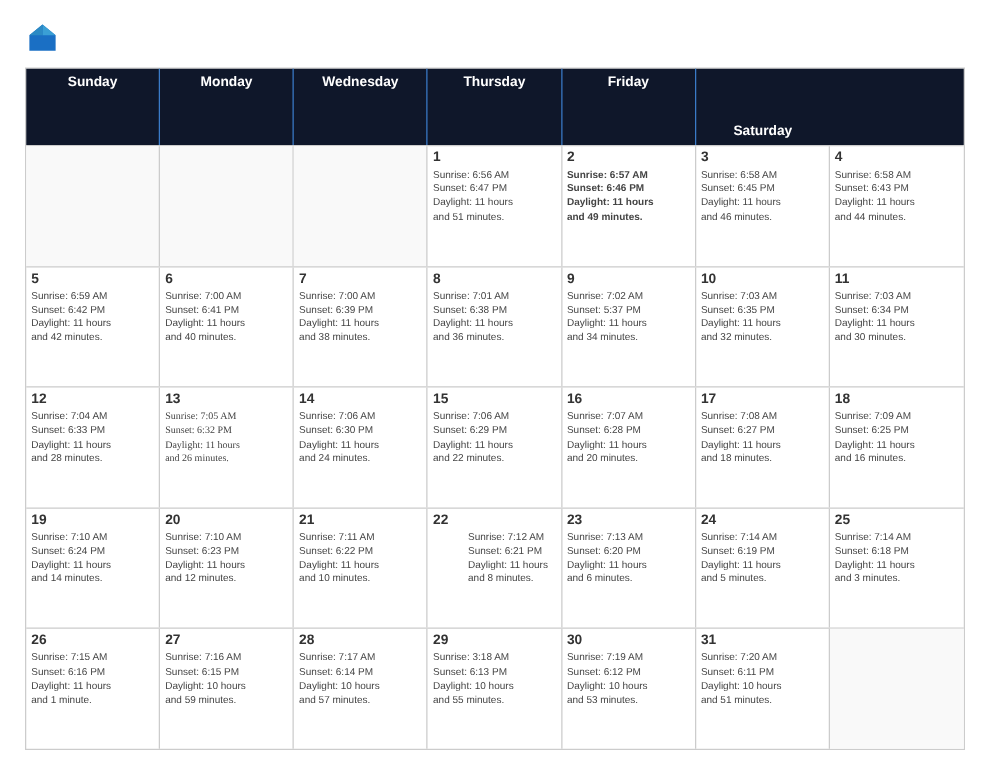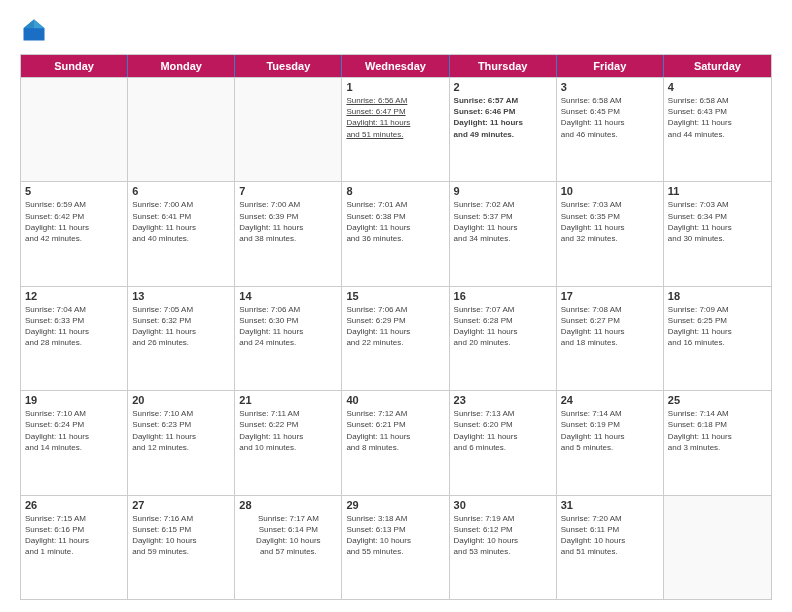--- a/index.html
+++ b/index.html
@@ -62,31 +62,31 @@
     }
     .calendar {
       flex: 1;
       display: flex;
       flex-direction: column;
       border: 1px solid #ccc;
     }
     .cal-header {
       display: grid;
       grid-template-columns: repeat(7, 1fr);
-      background: #be185d;
+      background: #0f172a;
     }
     .cal-header-cell {
       color: #fff;
       font-size: 11px;
       font-weight: bold;
       text-align: center;
       padding: 5px 2px;
       border-right: 1px solid #3a7bc8;
     }
-    .cal-header-cell:last-child { border-right: none; }
+    .cal-header-cell:last-child { border-right: none; margin-top: 39px; }
     .cal-body {
       display: flex;
       flex-direction: column;
       flex: 1;
     }
     .cal-row {
       display: grid;
       grid-template-columns: repeat(7, 1fr);
       flex: 1;
       border-top: 1px solid #ccc;
@@ -133,34 +133,33 @@
     <div class="title-block">
       <div class="month-title"></div>
       <div class="subtitle"></div>
     </div>
   </div>
 
   <div class="calendar">
     <div class="cal-header">
     <div class="cal-header-cell">Sunday</div>
         <div class="cal-header-cell">Monday</div>
-        <div class="cal-header-cell">Tuesday</div>
         <div class="cal-header-cell">Wednesday</div>
         <div class="cal-header-cell">Thursday</div>
         <div class="cal-header-cell">Friday</div>
         <div class="cal-header-cell">Saturday</div>
       </div>
     <div class="cal-body">
     <div class="cal-row">
           <div class="cal-cell empty"></div>
           <div class="cal-cell empty"></div>
           <div class="cal-cell empty"></div>
           <div class="cal-cell">
             <div class="cell-day">1</div>
-            <div class="cell-info" style="white-space: pre-line; text-decoration: underline;">Sunrise: 6:56 AM
+            <div class="cell-info" style="white-space: pre-line;">Sunrise: 6:56 AM
 Sunset: 6:47 PM
 Daylight: 11 hours
 and 51 minutes.</div>
           </div>
           <div class="cal-cell">
             <div class="cell-day">2</div>
             <div class="cell-info" style="white-space: pre-line; font-weight: bold;">Sunrise: 6:57 AM
 Sunset: 6:46 PM
 Daylight: 11 hours
 and 49 minutes.</div>
@@ -234,21 +233,21 @@
         <div class="cal-row">
           <div class="cal-cell">
             <div class="cell-day">12</div>
             <div class="cell-info" style="white-space: pre-line;">Sunrise: 7:04 AM
 Sunset: 6:33 PM
 Daylight: 11 hours
 and 28 minutes.</div>
           </div>
           <div class="cal-cell">
             <div class="cell-day">13</div>
-            <div class="cell-info" style="white-space: pre-line;">Sunrise: 7:05 AM
+            <div class="cell-info" style="white-space: pre-line; font-family: Liberation Serif, serif;">Sunrise: 7:05 AM
 Sunset: 6:32 PM
 Daylight: 11 hours
 and 26 minutes.</div>
           </div>
           <div class="cal-cell">
             <div class="cell-day">14</div>
             <div class="cell-info" style="white-space: pre-line;">Sunrise: 7:06 AM
 Sunset: 6:30 PM
 Daylight: 11 hours
 and 24 minutes.</div>
@@ -298,22 +297,22 @@
 and 12 minutes.</div>
           </div>
           <div class="cal-cell">
             <div class="cell-day">21</div>
             <div class="cell-info" style="white-space: pre-line;">Sunrise: 7:11 AM
 Sunset: 6:22 PM
 Daylight: 11 hours
 and 10 minutes.</div>
           </div>
           <div class="cal-cell">
-            <div class="cell-day">40</div>
-            <div class="cell-info" style="white-space: pre-line;">Sunrise: 7:12 AM
+            <div class="cell-day">22</div>
+            <div class="cell-info" style="white-space: pre-line; margin-left: 28px;">Sunrise: 7:12 AM
 Sunset: 6:21 PM
 Daylight: 11 hours
 and 8 minutes.</div>
           </div>
           <div class="cal-cell">
             <div class="cell-day">23</div>
             <div class="cell-info" style="white-space: pre-line;">Sunrise: 7:13 AM
 Sunset: 6:20 PM
 Daylight: 11 hours
 and 6 minutes.</div>
@@ -343,21 +342,21 @@
           </div>
           <div class="cal-cell">
             <div class="cell-day">27</div>
             <div class="cell-info" style="white-space: pre-line;">Sunrise: 7:16 AM
 Sunset: 6:15 PM
 Daylight: 10 hours
 and 59 minutes.</div>
           </div>
           <div class="cal-cell">
             <div class="cell-day">28</div>
-            <div class="cell-info" style="white-space: pre-line; text-align: center;">Sunrise: 7:17 AM
+            <div class="cell-info" style="white-space: pre-line;">Sunrise: 7:17 AM
 Sunset: 6:14 PM
 Daylight: 10 hours
 and 57 minutes.</div>
           </div>
           <div class="cal-cell">
             <div class="cell-day">29</div>
             <div class="cell-info" style="white-space: pre-line;">Sunrise: 3:18 AM
 Sunset: 6:13 PM
 Daylight: 10 hours
 and 55 minutes.</div>

